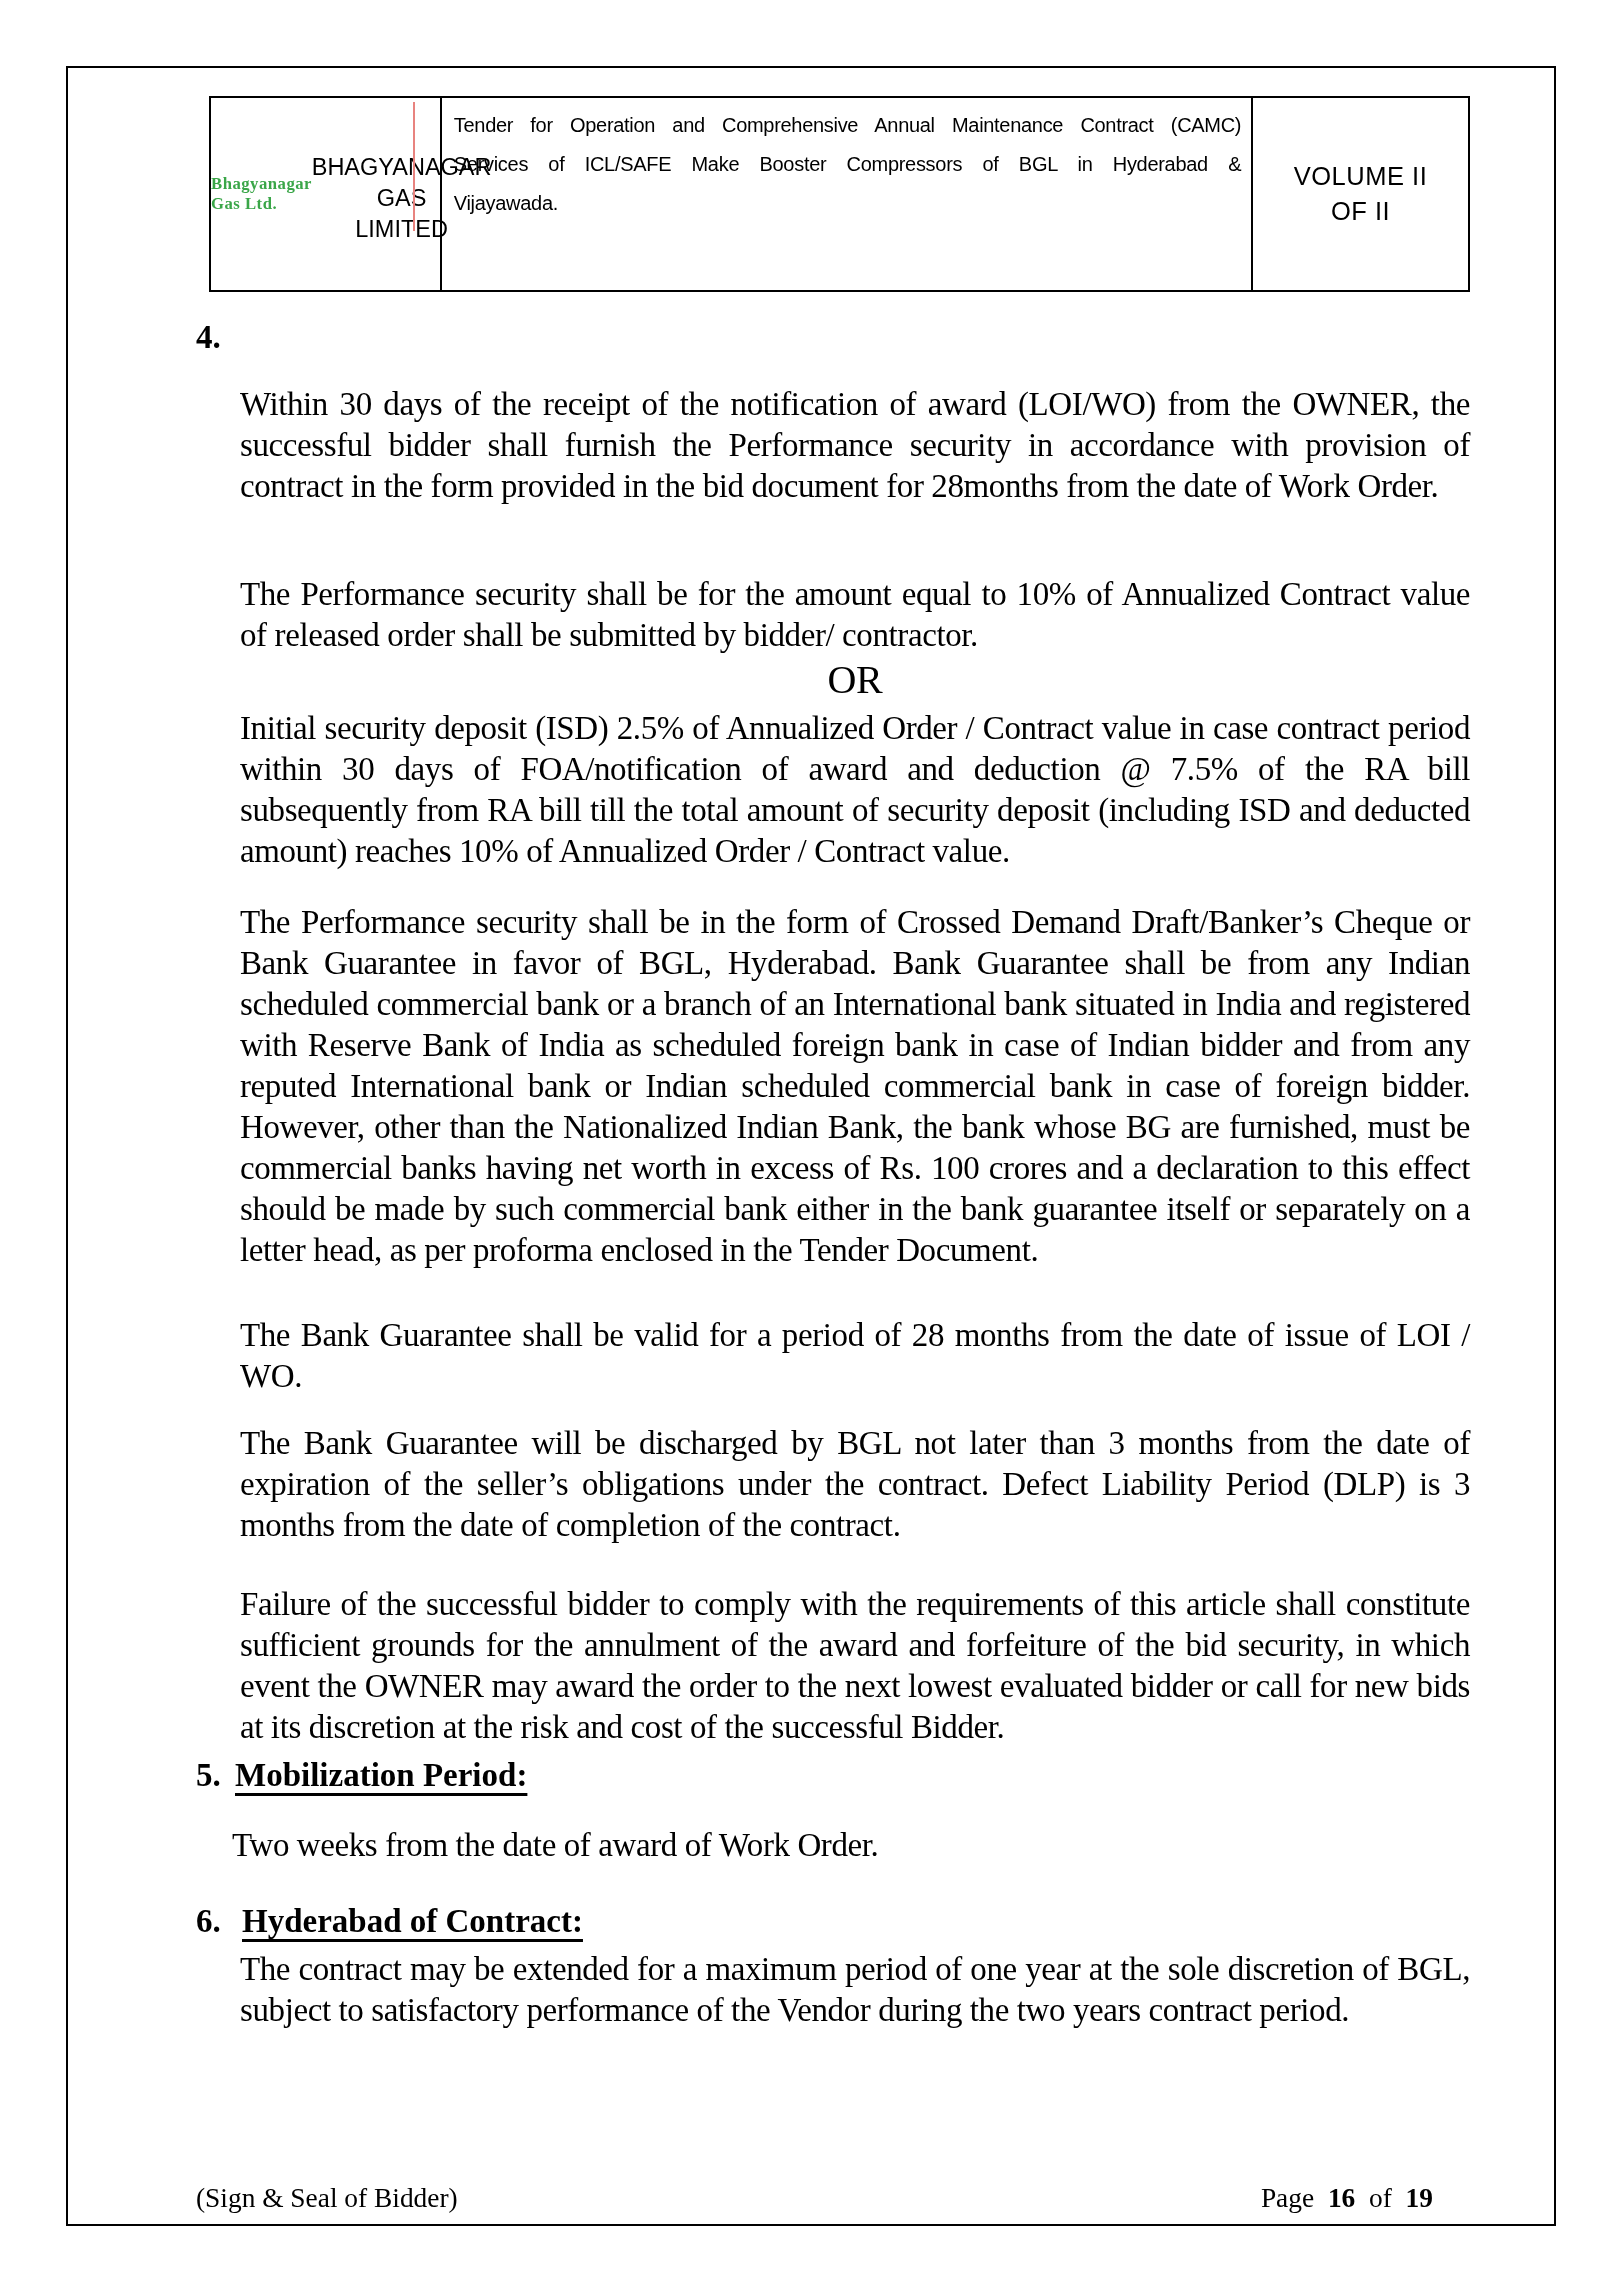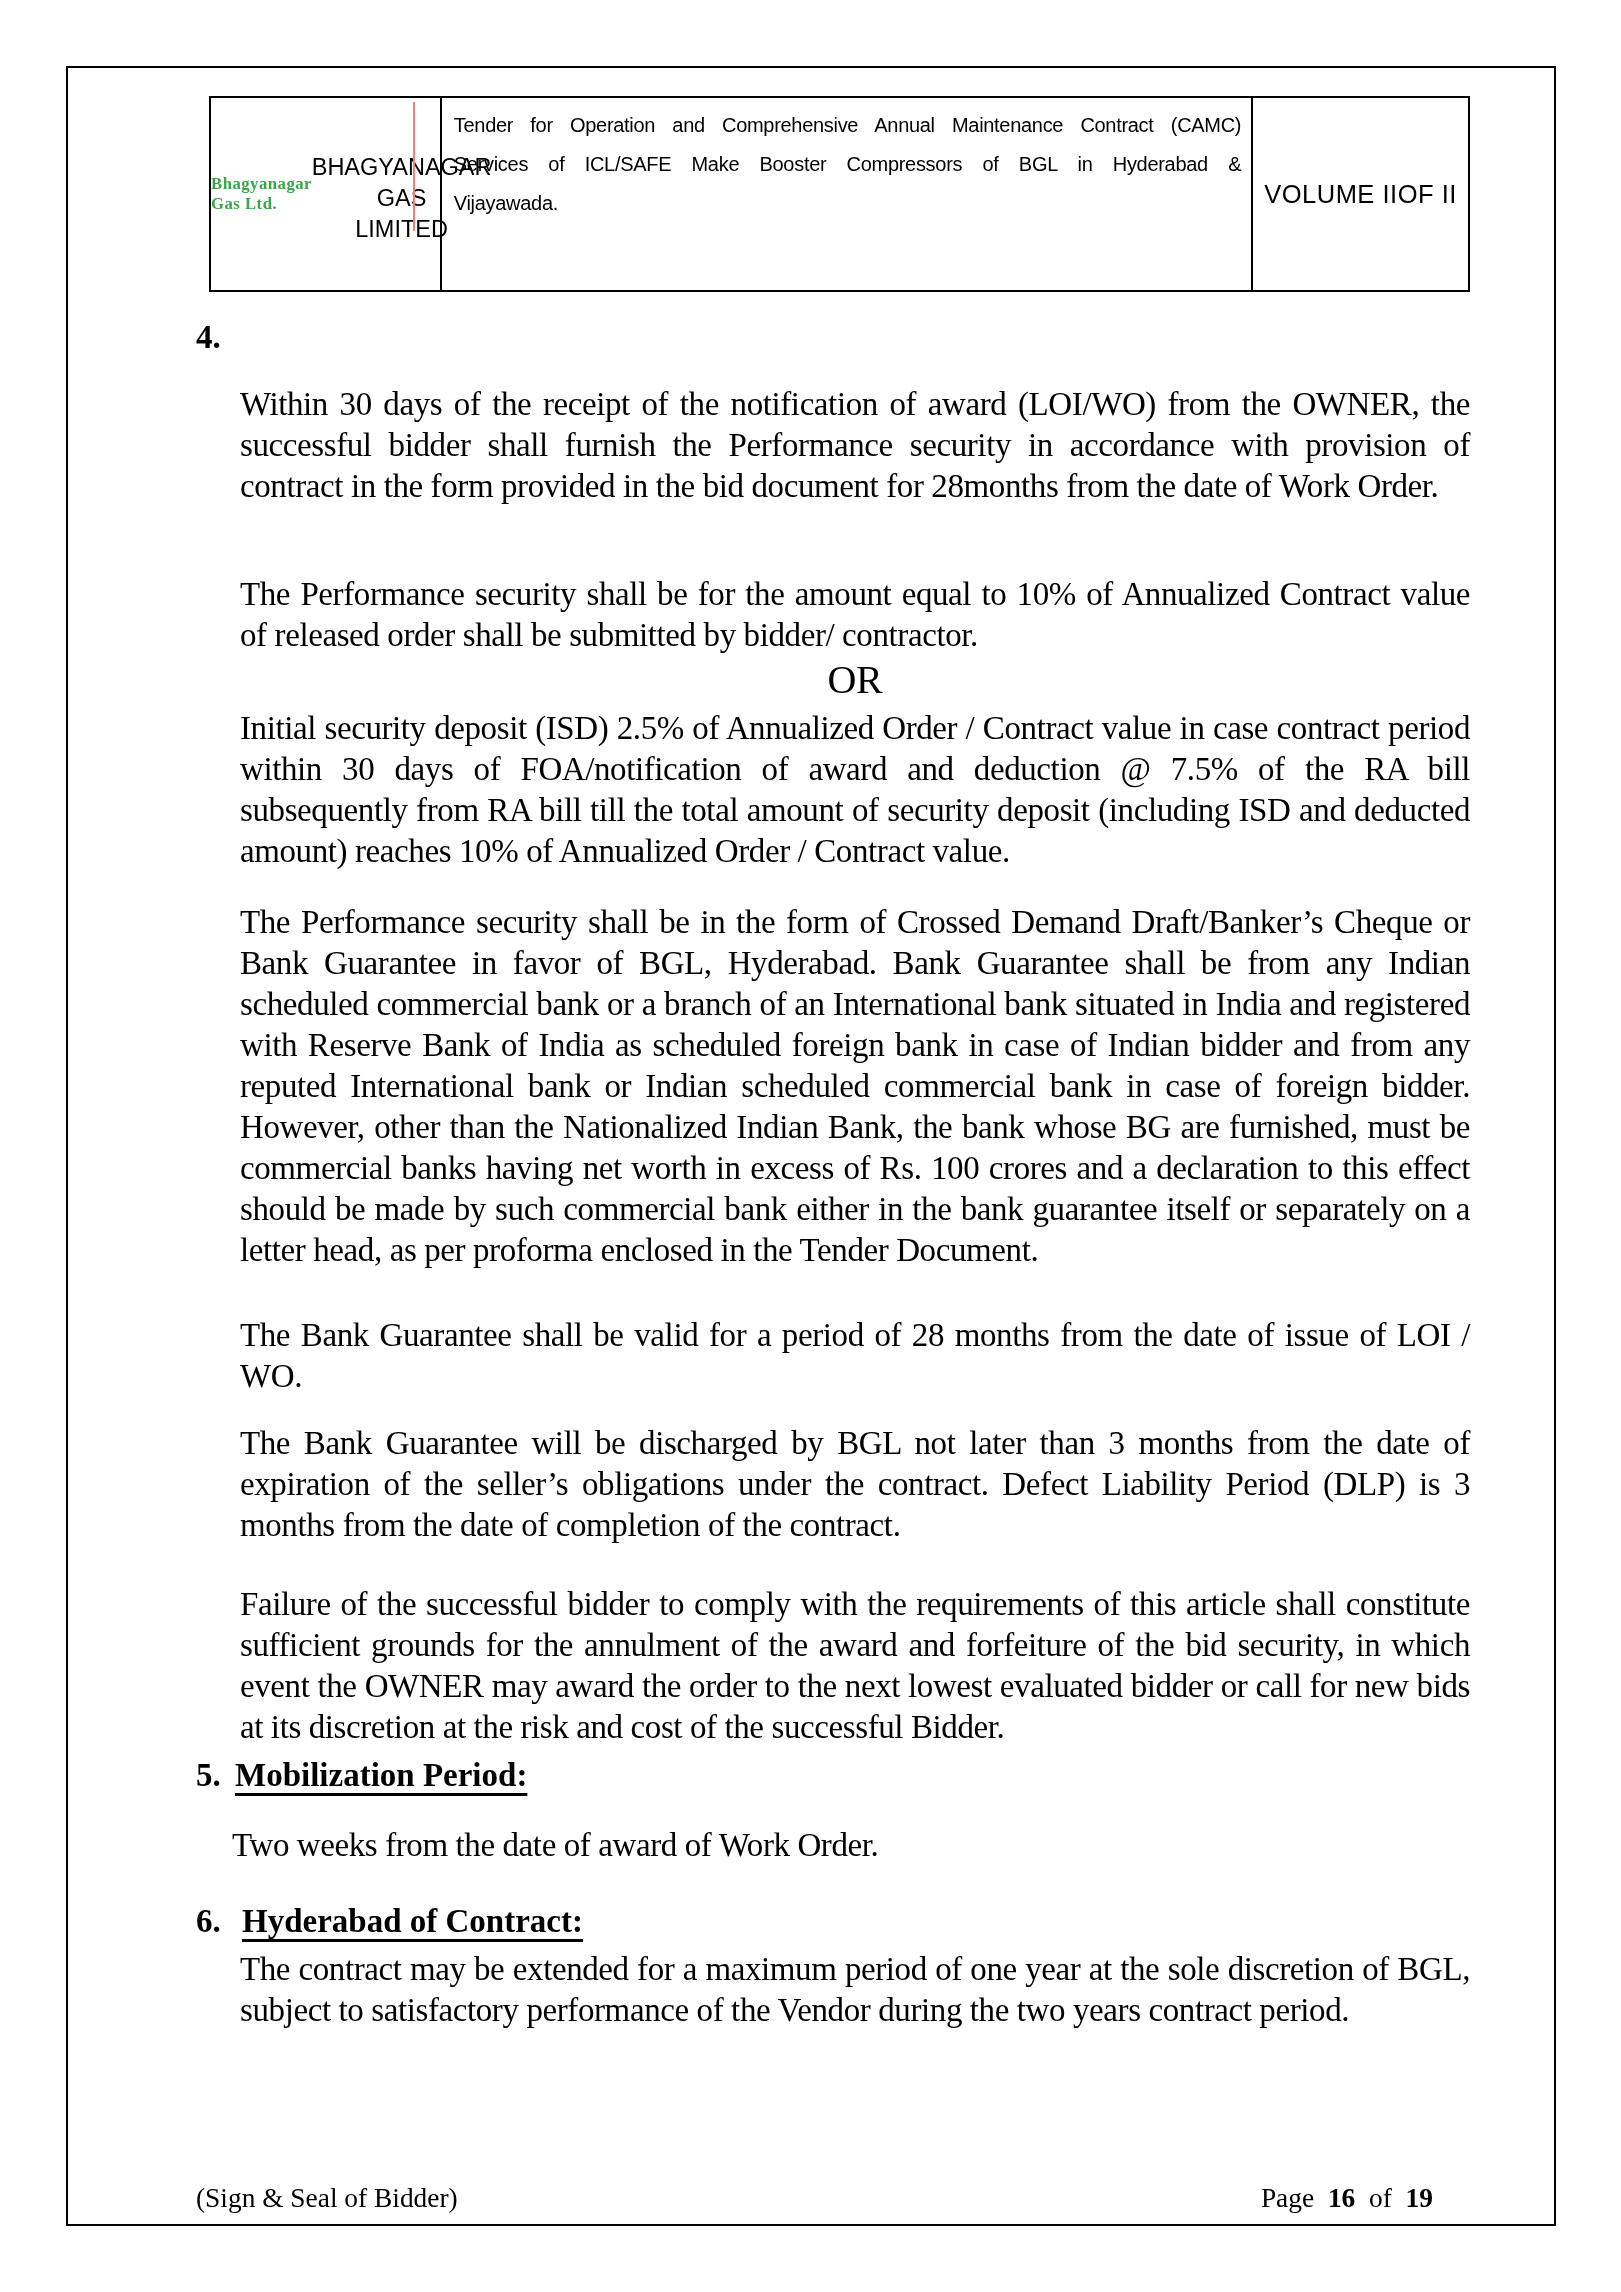--- a/index.html
+++ b/index.html
@@ -74,21 +74,21 @@
   }
   .bid-doc {
     margin-top: auto;
     text-align: center;
     font-size: 31px;
     line-height: 37px;
     letter-spacing: -0.3px;
   }
   .cell-volume {
     flex: 1;
-    display: flex; flex-direction: row;
+    display: flex; flex-direction: column;
     align-items: center; justify-content: center;
     font-family: "Liberation Sans", sans-serif;
     font-size: 25.5px;
     line-height: 35px;
     letter-spacing: 0.5px;
   }
   
   .block {
     position: absolute;
     left: 196px;

